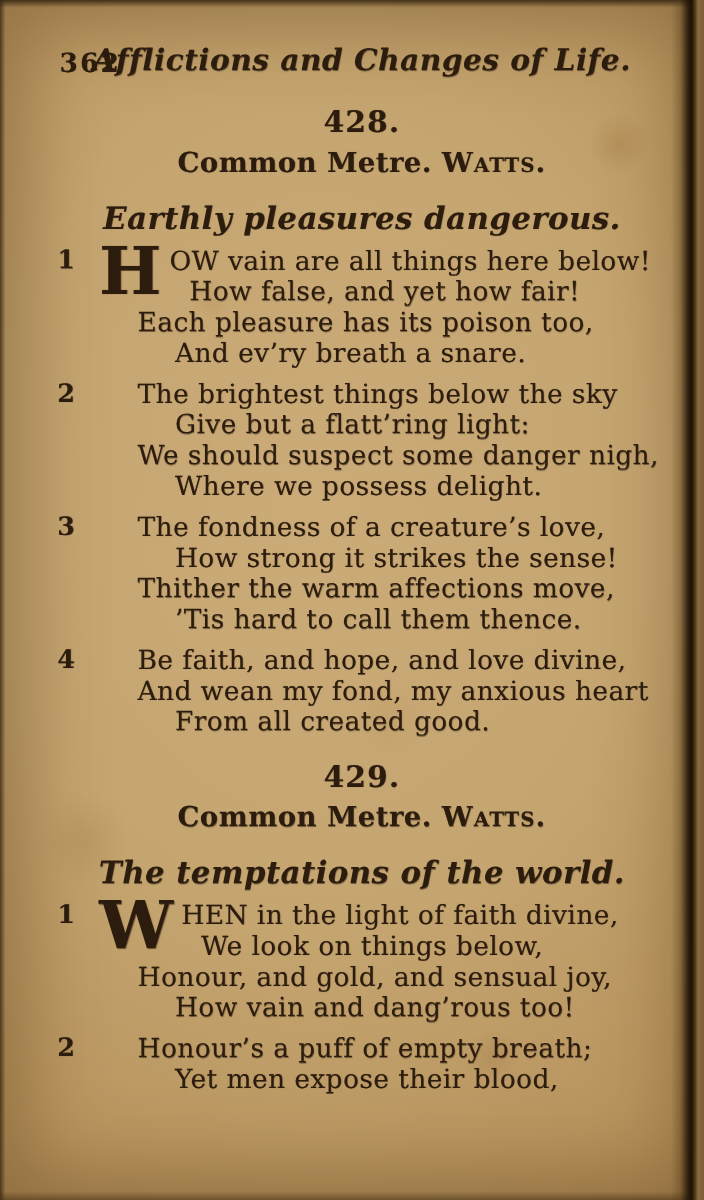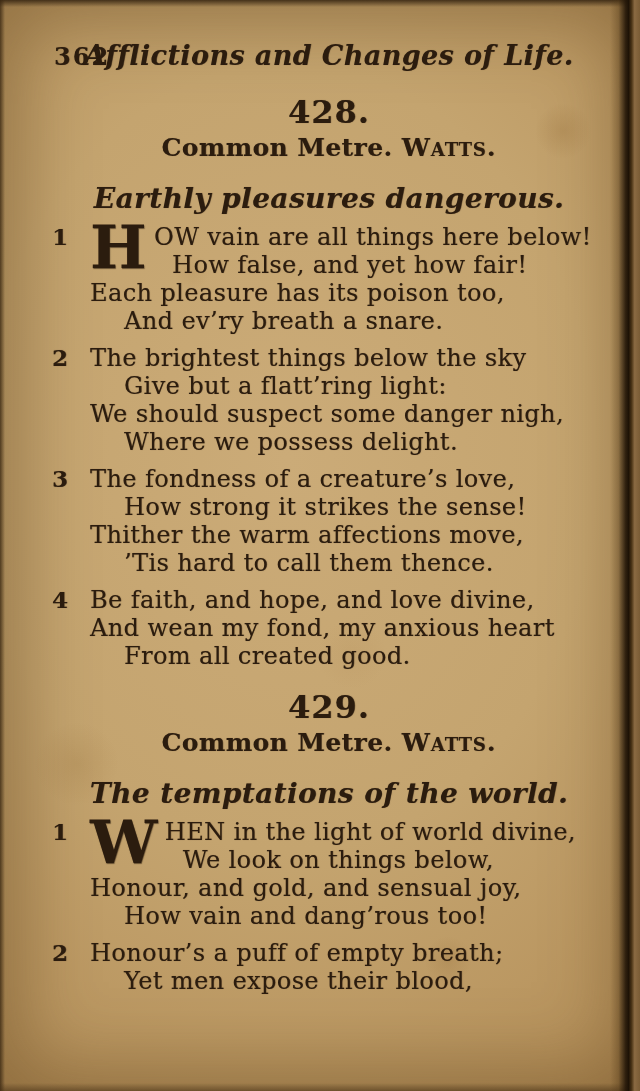--- a/index.html
+++ b/index.html
@@ -70,41 +70,41 @@
     position: absolute; left: 2px; top: 2px;
     font-weight: bold; font-size: 24px; letter-spacing: 2px;
   }
   .running-title {
     display: block; text-align: center;
     font-style: italic; font-weight: bold; font-size: 27px;
     white-space: nowrap;
   }
 
   .hymn-number {
-    text-align: center; font-size: 32px; font-weight: bold;
+    text-align: center; font-size: 27px; font-weight: bold;
     letter-spacing: 1px; line-height: 32px; margin-top: 21px;
   }
   .metre-line {
     text-align: center; font-size: 25px; line-height: 32px;
     margin-top: 4px; font-weight: bold;
   }
   .author { font-variant: small-caps; letter-spacing: 1px; }
   .subtitle {
     text-align: center; font-style: italic; font-size: 28px;
     line-height: 30px; margin-top: 20px; margin-bottom: 9px;
     font-weight: bold;
   }
 
   .verse { display: flex; margin-bottom: 9px; }
   .vnum {
     width: 38px; flex: 0 0 38px;
     font-size: 23px; line-height: 28px; font-weight: bold;
   }
   .vbody { flex: 1 1 auto; font-size: 24px; line-height: 28px; }
-  .vline { min-height: 28px; white-space: nowrap; }
+  .vline { min-height: 28px; white-space: nowrap; margin-left: 35px; }
   .vline.indent { text-indent: 34px; }
   .vline.indent-sm { text-indent: 18px; }
   .dropcap {
     float: left;
     font-size: 60px; line-height: 48px; height: 52px;
     font-weight: bold; padding-right: 7px;
     text-shadow: 0.6px 0.6px 1px rgba(43, 28, 14, 0.6);
   }
   .hymn-428 { margin-bottom: 13px; }
 </style>
@@ -173,21 +173,21 @@
       <div class="metre-line">
         <span>Common Metre.</span>
         <span class="author">Watts.</span>
       </div>
       <div class="subtitle">The temptations of the world.</div>
 
       <div class="verse">
         <div class="vnum">1</div>
         <div class="vbody">
           <span class="dropcap">W</span>
-          <div class="vline">HEN in the light of world divine,</div>
+          <div class="vline">HEN in the light of faith divine,</div>
           <div class="vline indent-sm">We look on things below,</div>
           <div class="vline">Honour, and gold, and sensual joy,</div>
           <div class="vline indent">How vain and dang’rous too!</div>
         </div>
       </div>
 
       <div class="verse">
         <div class="vnum">2</div>
         <div class="vbody">
           <div class="vline">Honour’s a puff of empty breath;</div>

